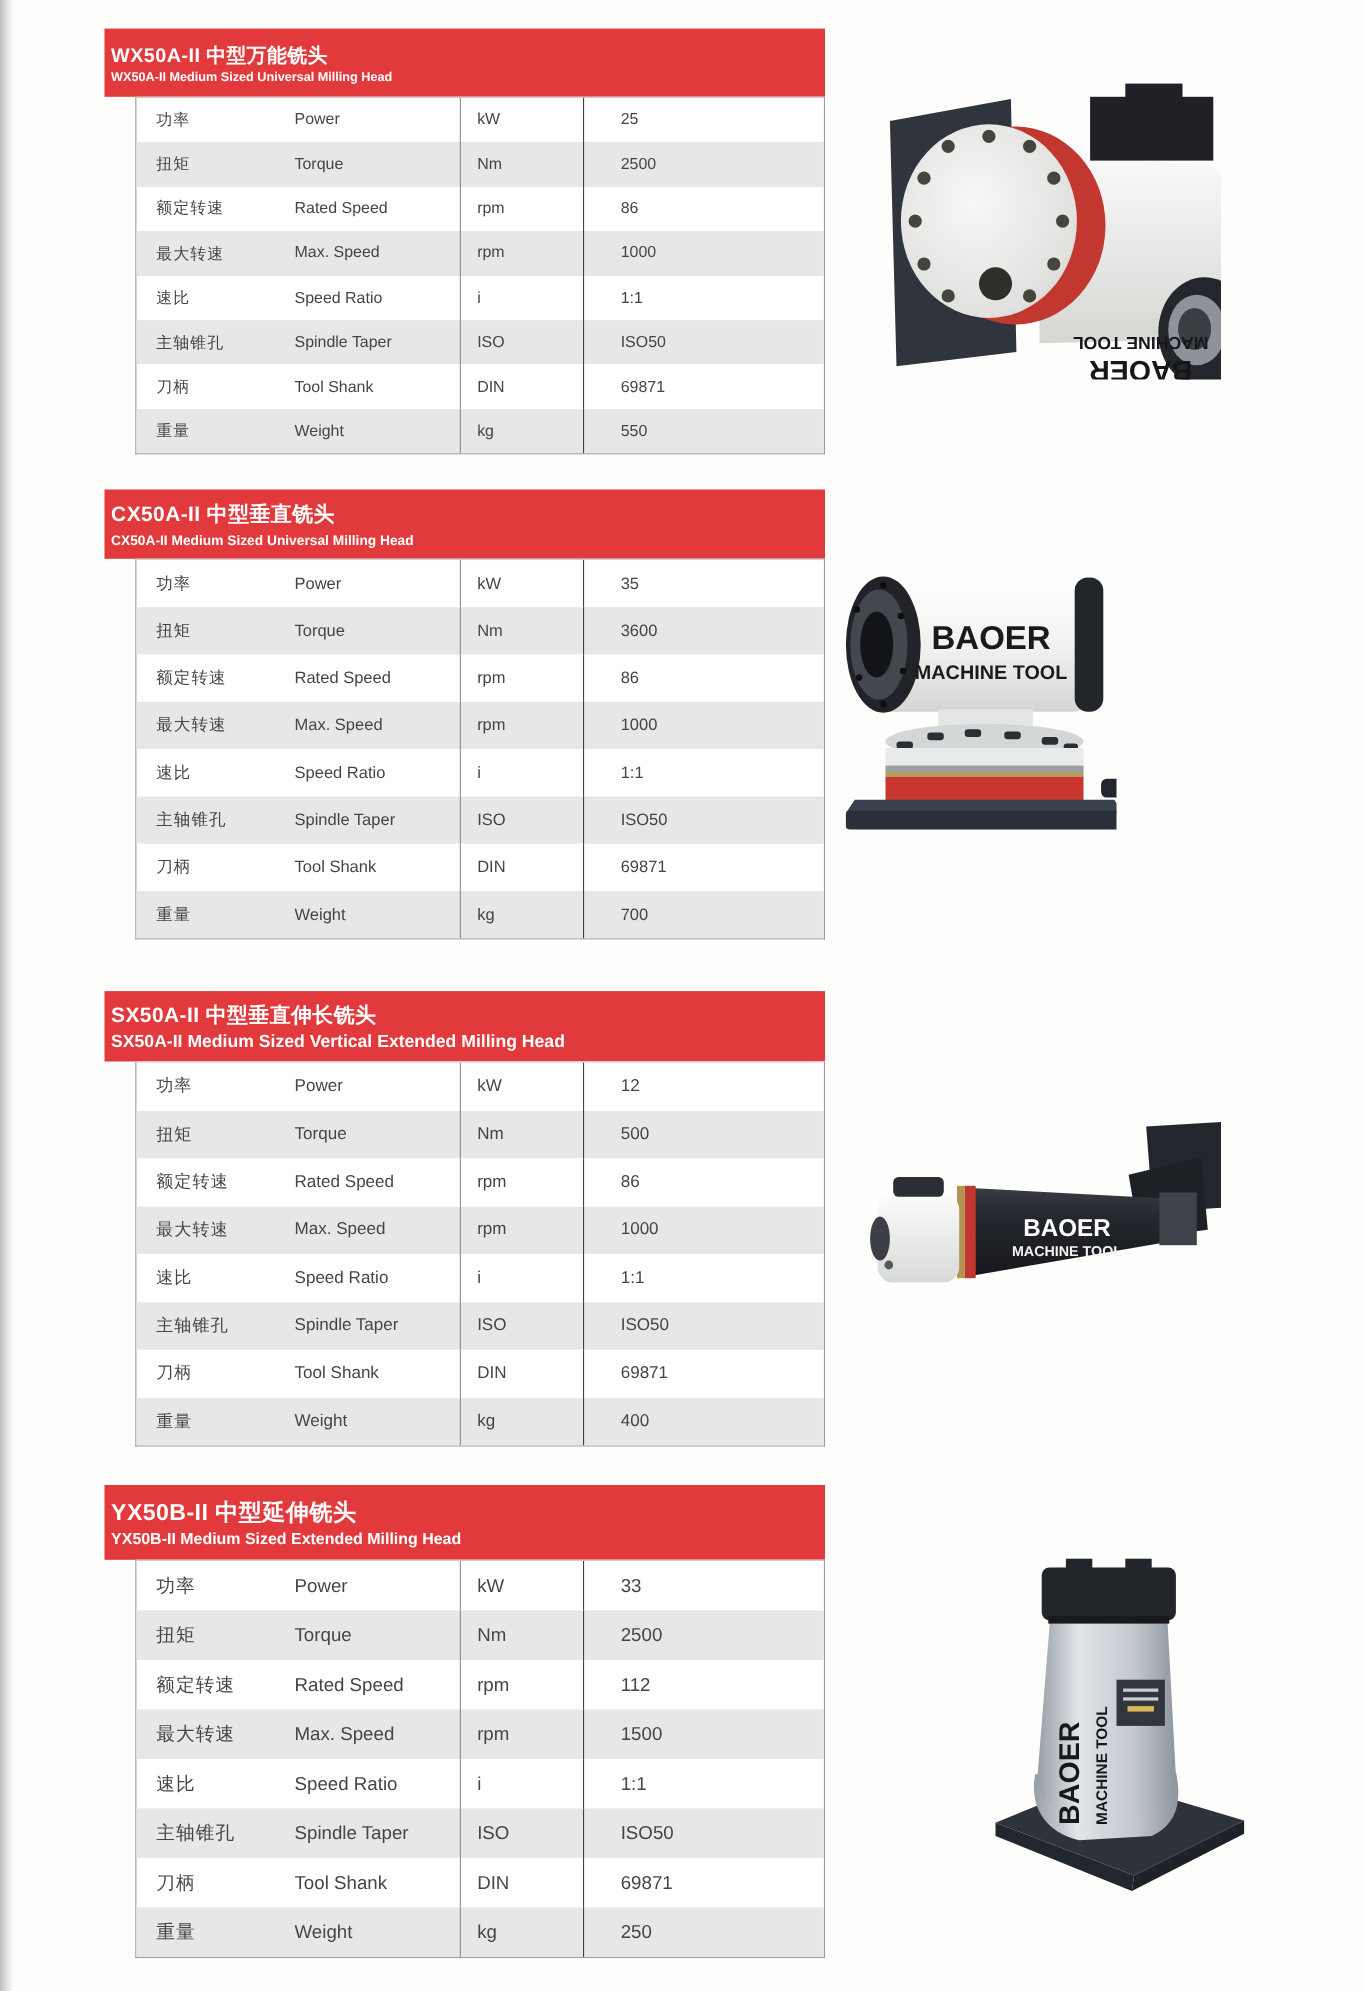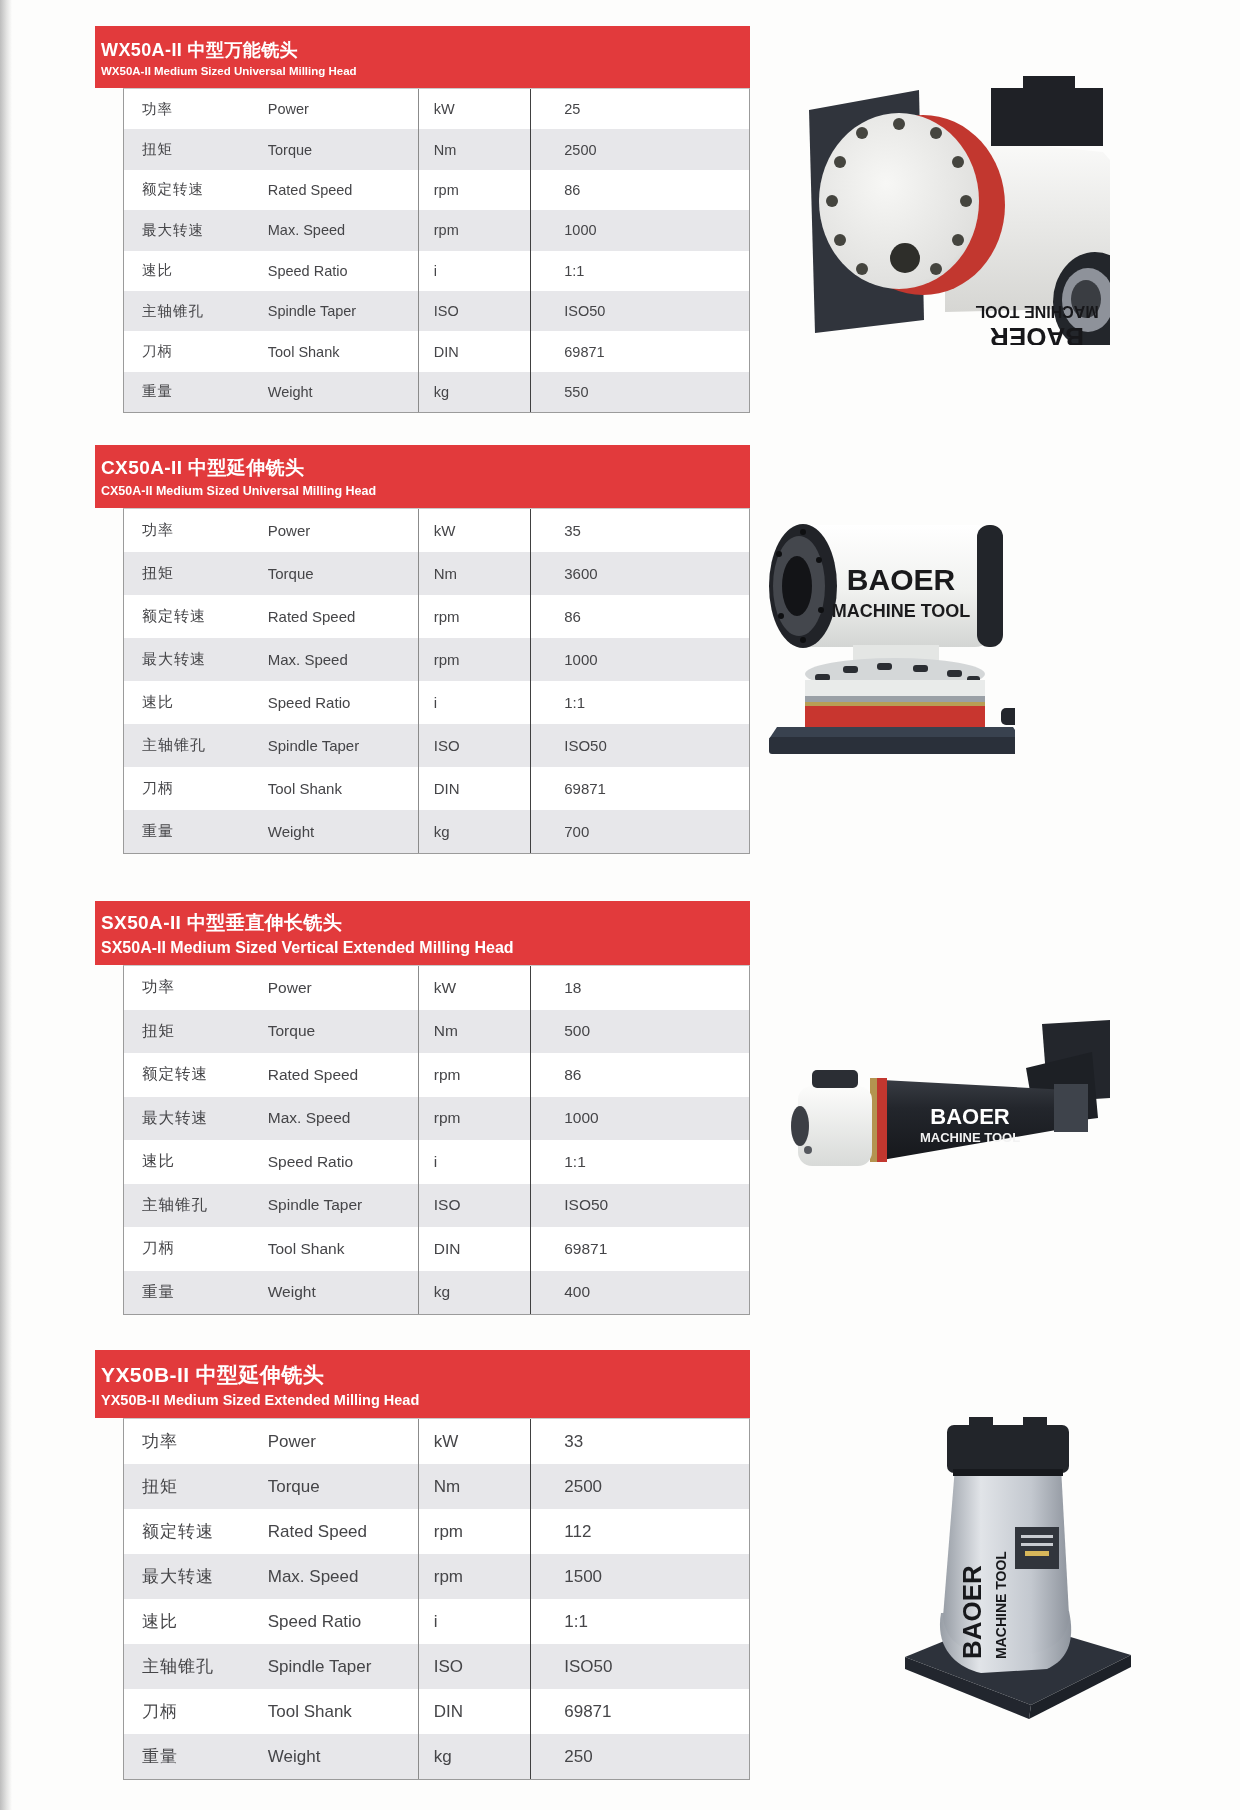--- a/index.html
+++ b/index.html
@@ -114,21 +114,21 @@
         <span class="cell c-cn">重量</span>
         <span class="cell c-en">Weight</span>
         <span class="cell c-unit">kg</span>
         <span class="cell c-val">550</span>
       </div>
     </div>
   </section>
 
   <section class="section s2">
     <header class="banner">
-      <div class="t1">CX50A-II 中型延伸铣头</div>
+      <div class="t1">CX50A-II 中型垂直铣头</div>
       <div class="t2">CX50A-II Medium Sized Universal Milling Head</div>
     </header>
     <div class="spec-table">
       <div class="row">
         <span class="cell c-cn">功率</span>
         <span class="cell c-en">Power</span>
         <span class="cell c-unit">kW</span>
         <span class="cell c-val">35</span>
       </div>
       <div class="row">
@@ -179,21 +179,21 @@
   <section class="section s3">
     <header class="banner">
       <div class="t1">SX50A-II 中型垂直伸长铣头</div>
       <div class="t2">SX50A-II Medium Sized Vertical Extended Milling Head</div>
     </header>
     <div class="spec-table">
       <div class="row">
         <span class="cell c-cn">功率</span>
         <span class="cell c-en">Power</span>
         <span class="cell c-unit">kW</span>
-        <span class="cell c-val">18</span>
+        <span class="cell c-val">12</span>
       </div>
       <div class="row">
         <span class="cell c-cn">扭矩</span>
         <span class="cell c-en">Torque</span>
         <span class="cell c-unit">Nm</span>
         <span class="cell c-val">500</span>
       </div>
       <div class="row">
         <span class="cell c-cn">额定转速</span>
         <span class="cell c-en">Rated Speed</span>

